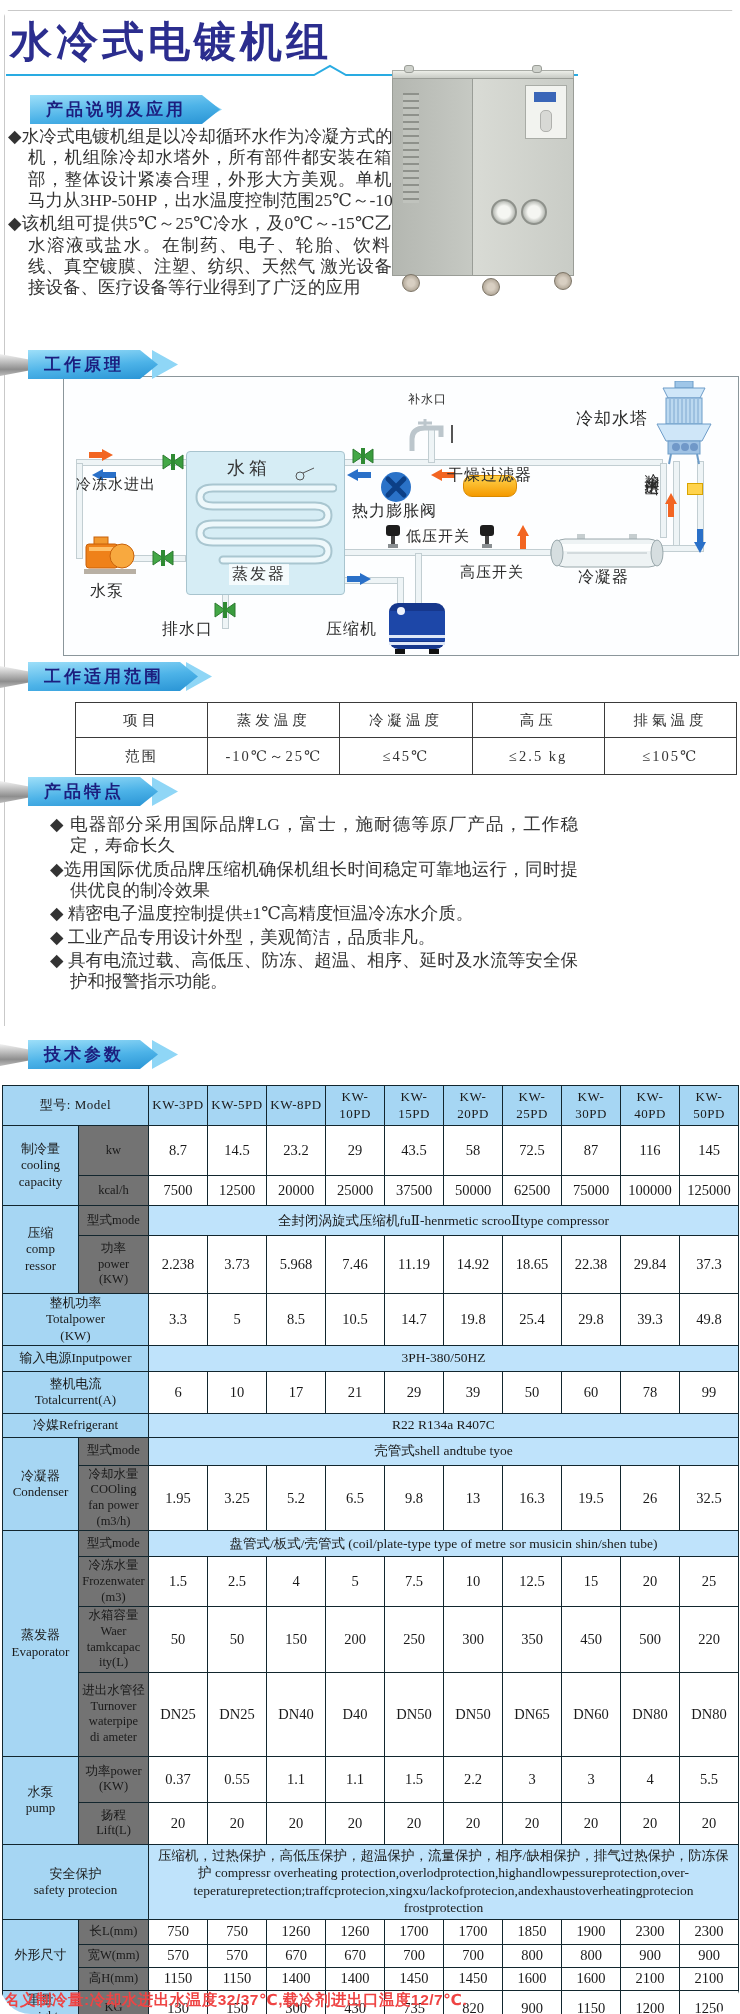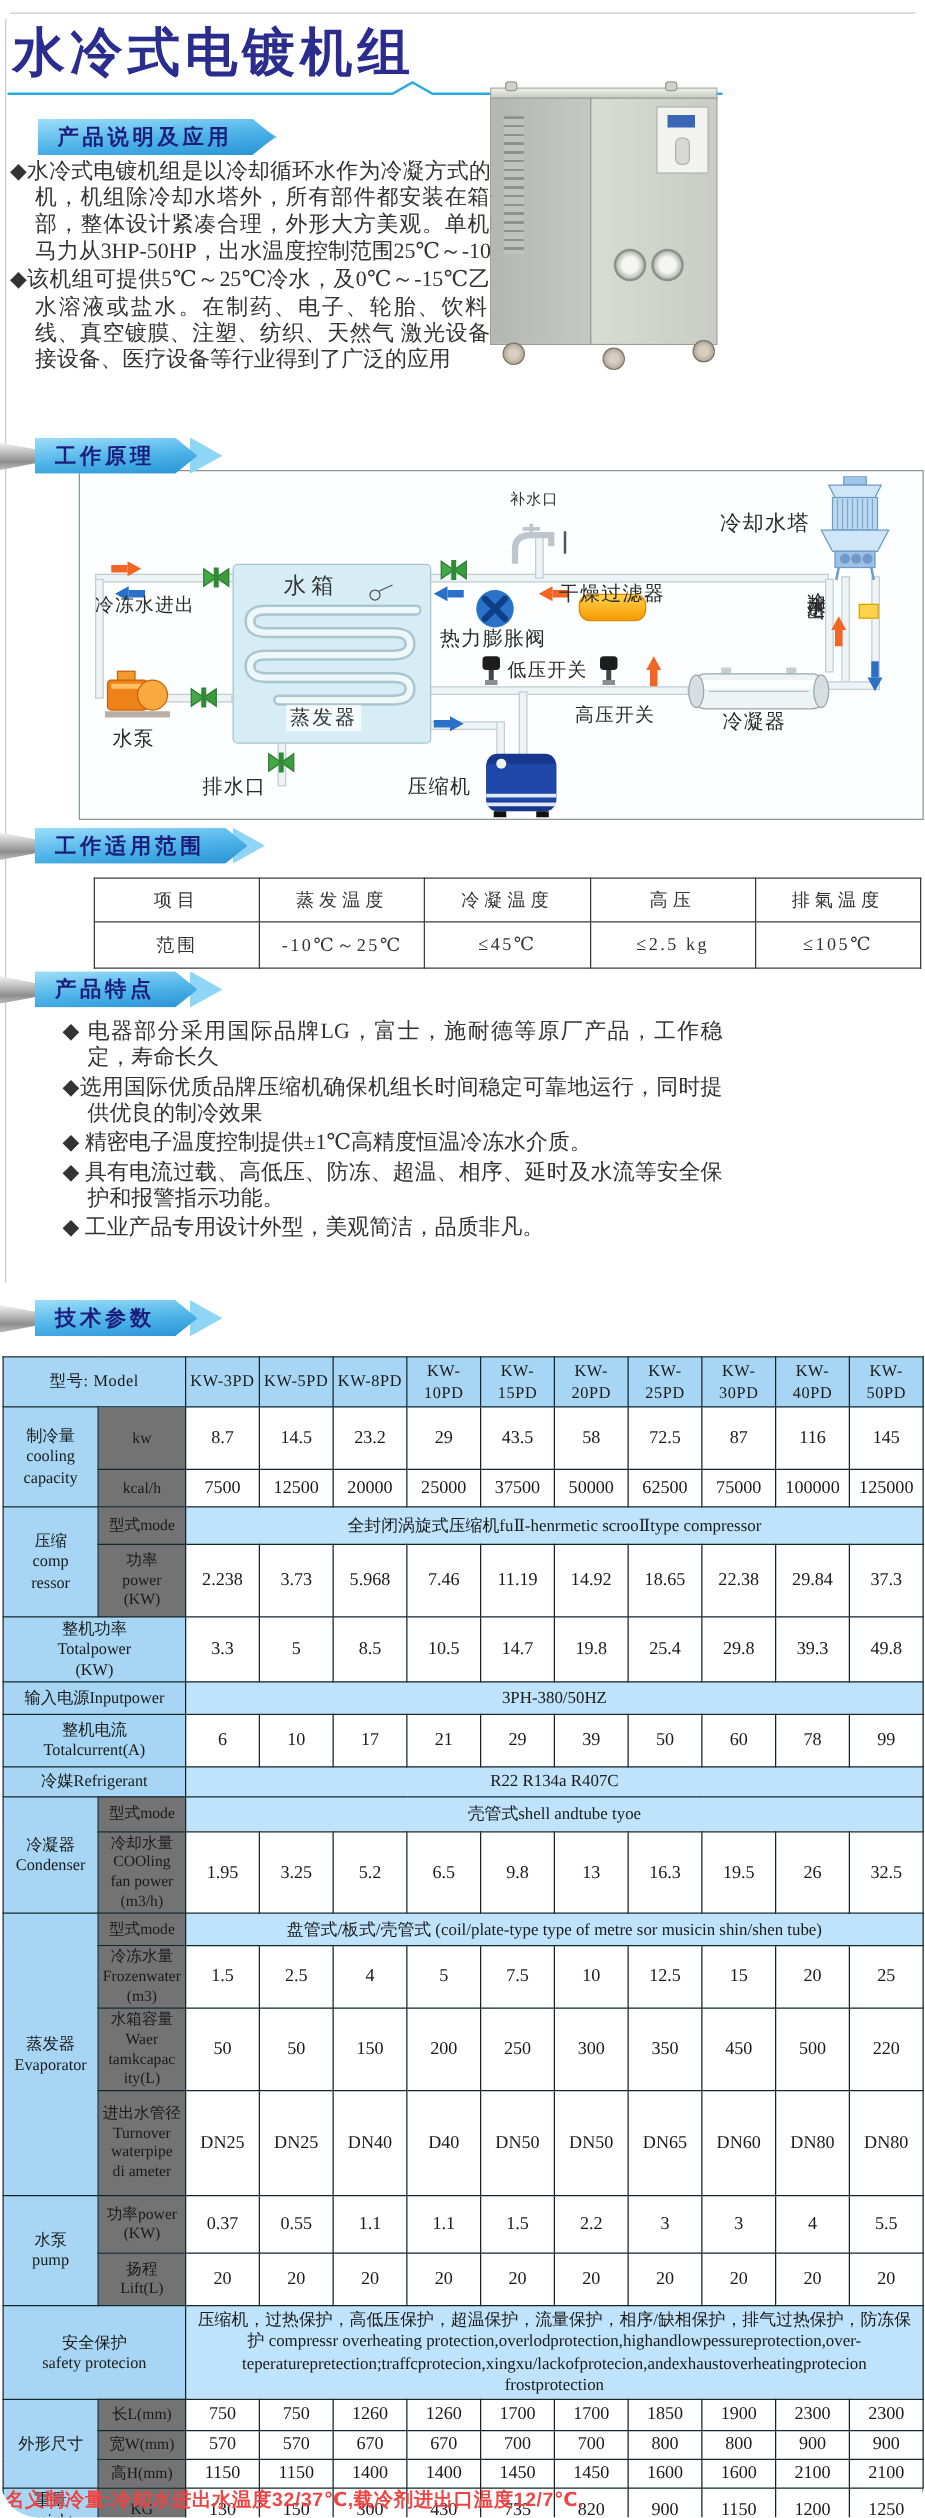--- a/index.html
+++ b/index.html
@@ -321,22 +321,22 @@
   <div class="abs banner-cone" style="left:0;top:781px;"></div>
   <div class="abs banner" style="left:28px;top:777px;">
     <span>产品特点</span>
   </div>
   <div class="abs banner-chevron" style="left:152px;top:777px;"></div>
 
   <div class="abs bullets" style="left:50px;top:814px;width:528px;">
       <div class="bullet">◆ 电器部分采用国际品牌LG，富士，施耐德等原厂产品，工作稳定，寿命长久</div>
       <div class="bullet">◆选用国际优质品牌压缩机确保机组长时间稳定可靠地运行，同时提供优良的制冷效果</div>
       <div class="bullet">◆ 精密电子温度控制提供±1℃高精度恒温冷冻水介质。</div>
+      <div class="bullet">◆ 工业产品专用设计外型，美观简洁，品质非凡。</div>
       <div class="bullet">◆ 具有电流过载、高低压、防冻、超温、相序、延时及水流等安全保护和报警指示功能。</div>
-      <div class="bullet">◆ 工业产品专用设计外型，美观简洁，品质非凡。</div>
     </div>
 
   <div class="abs banner-cone" style="left:0;top:1044px;"></div>
   <div class="abs banner" style="left:28px;top:1040px;">
     <span>技术参数</span>
   </div>
   <div class="abs banner-chevron" style="left:152px;top:1040px;"></div>
 
   <table class="abs specs-table" style="left:2px;top:1085px;">
     <colgroup>

